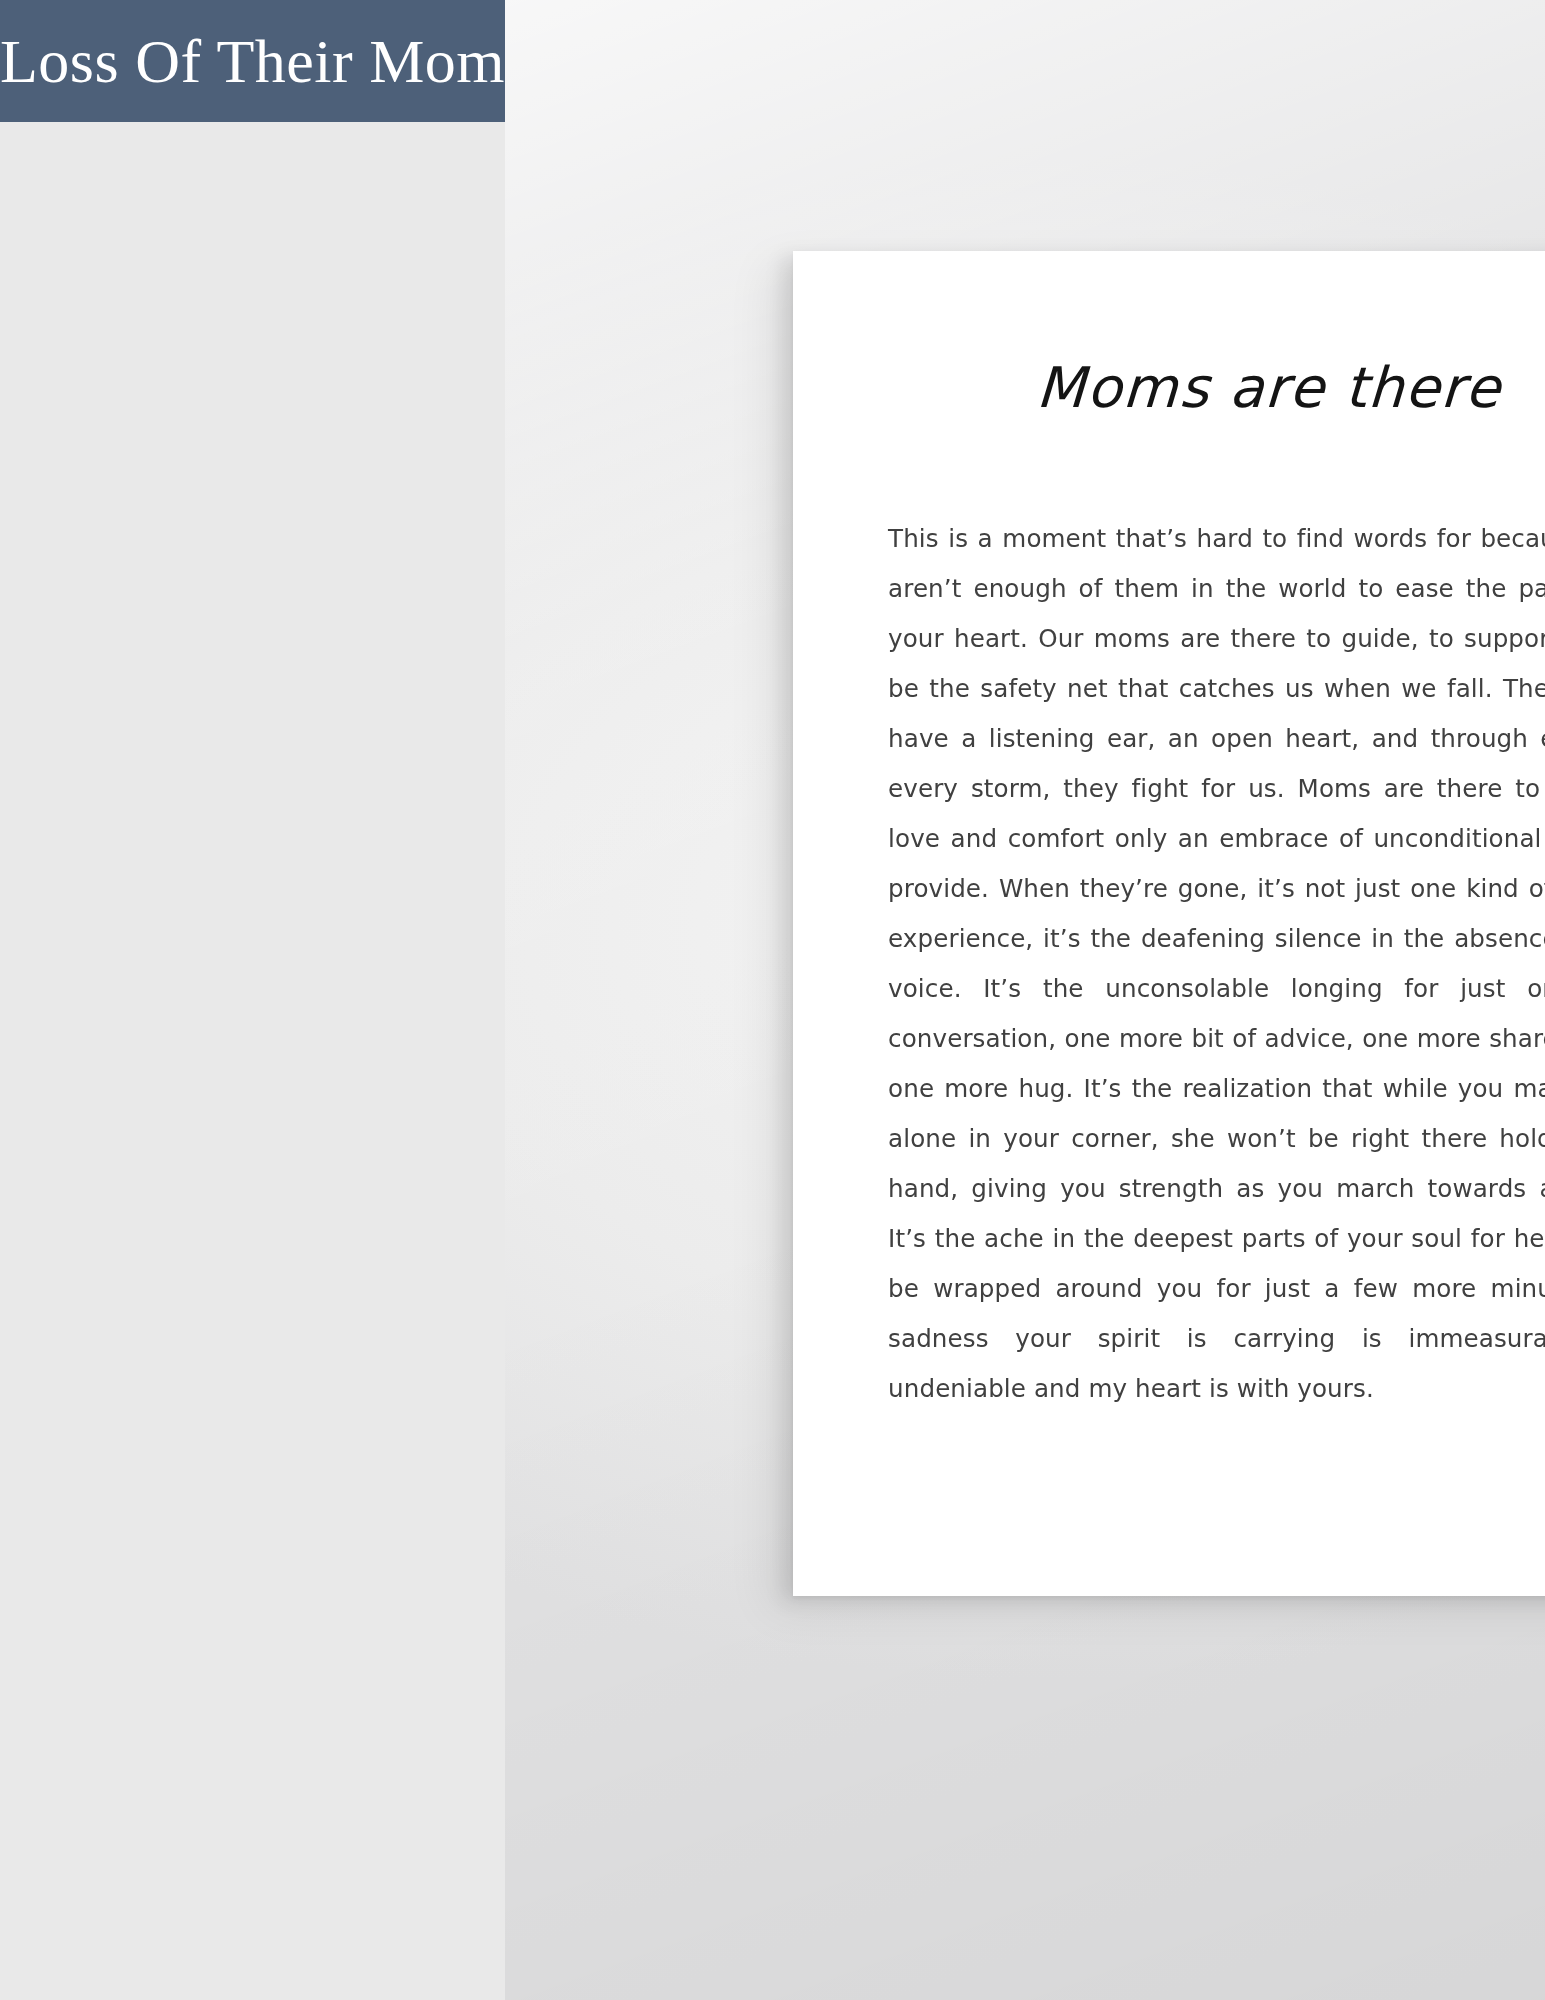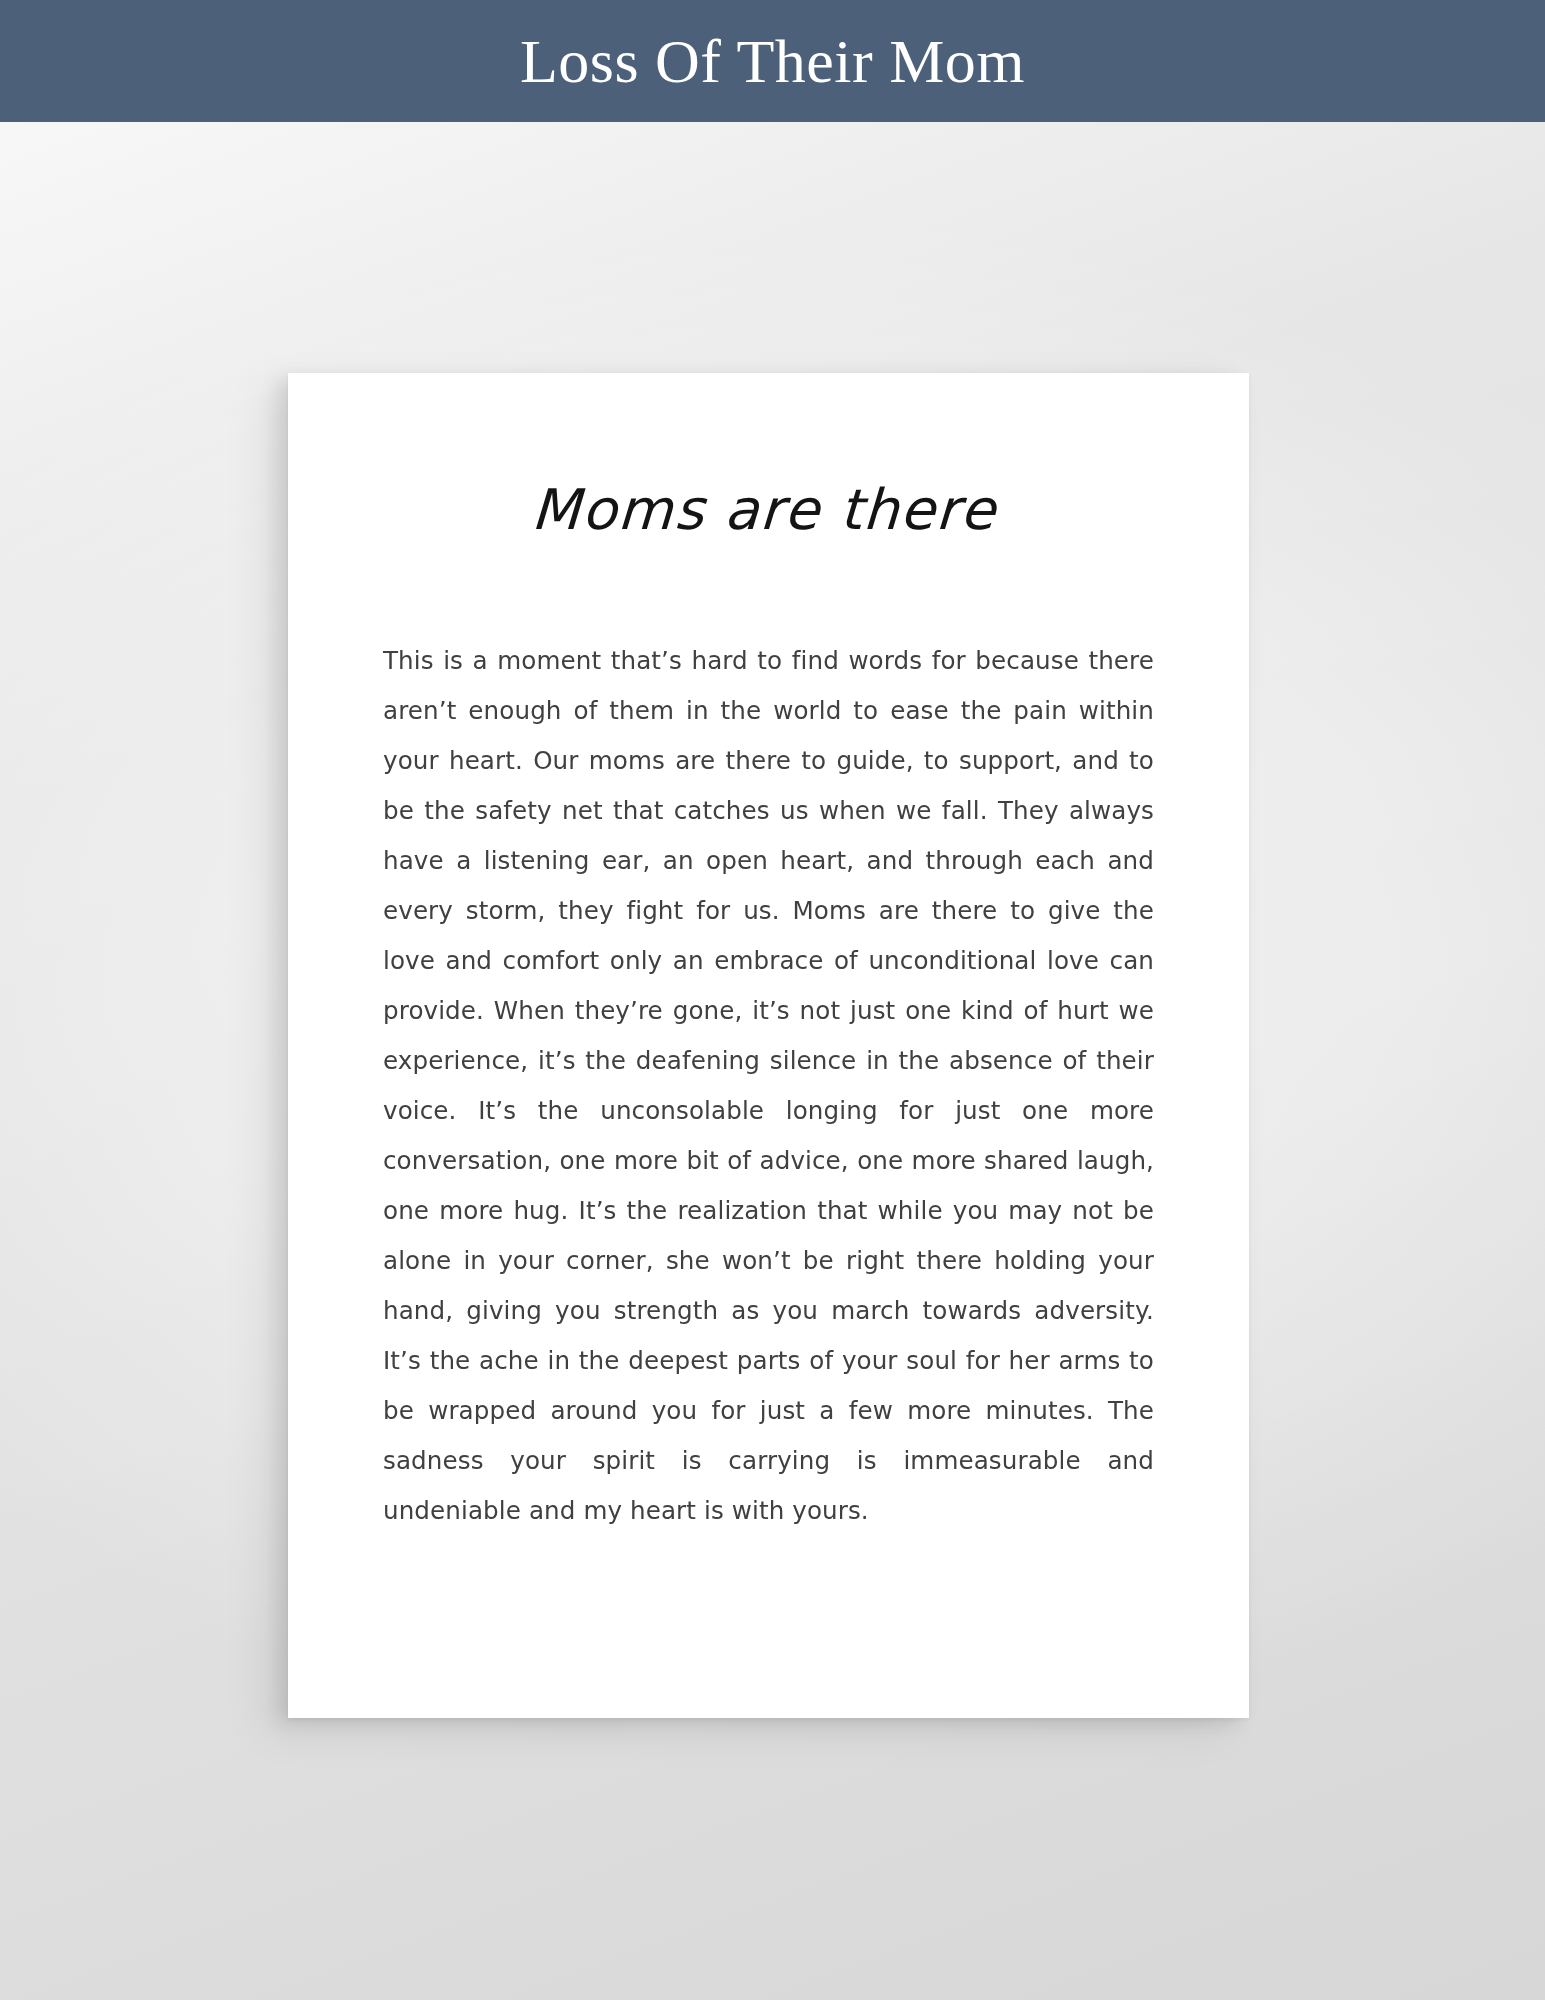--- a/index.html
+++ b/index.html
@@ -11,21 +11,21 @@
     height: 2000px;
     background: #ffffff;
     font-family: "Liberation Serif", serif;
     overflow: hidden;
   }
   .page {
     position: relative;
     width: 1545px;
     height: 2000px;
     display: flex;
-    flex-direction: column;
+    flex-direction: row;
     background: #e9e9e9;
   }
 
   
   .header-banner {
     flex: 0 0 auto;
     height: 122px;
     background: #4d6079;
     display: flex;
     align-items: center;

